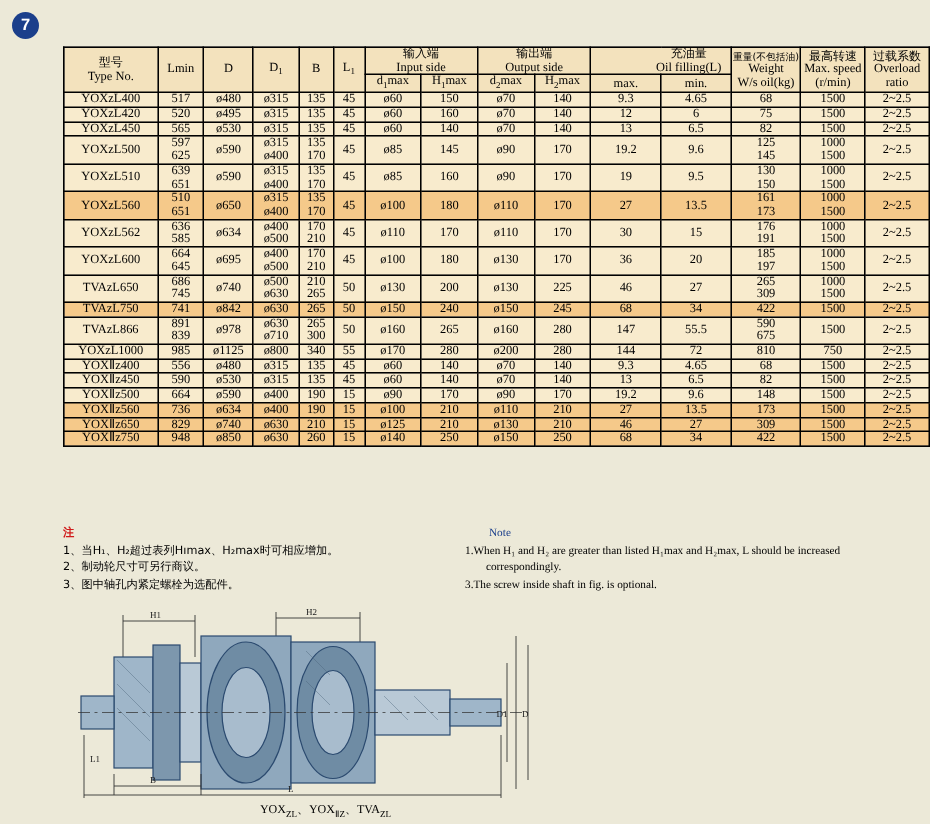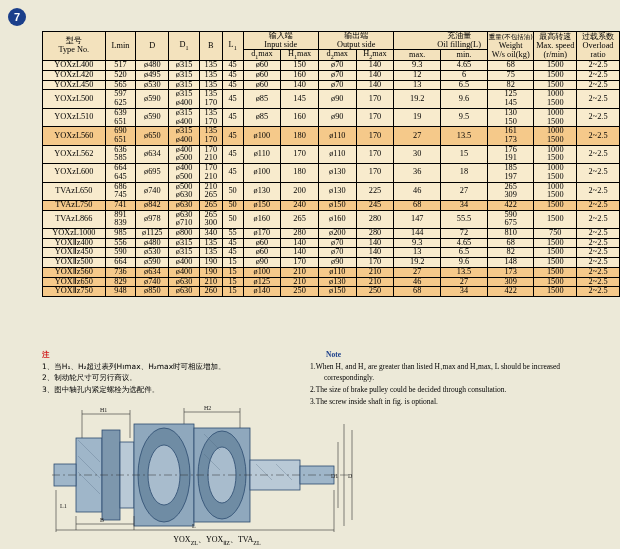--- a/index.html
+++ b/index.html
@@ -53,21 +53,21 @@
   .notes{position:absolute;left:42px;top:349px;width:536px;}
   .note-cn{
     position:absolute;left:0;top:0;width:250px;
     font-family:"DejaVu Sans",sans-serif;font-size:7.5px;line-height:1.55;
   }
   .note-en{
     position:absolute;left:268px;top:0;width:300px;
     font-family:"Liberation Serif",serif;font-size:7.5px;line-height:1.55;
   }
   .note-label{color:#d01a1a;font-weight:bold;}
-  .note-label-en{color:#1b3f8b;font-weight:bold;padding-left:16px;}
+  .note-label-en{color:#1b3f8b;font-weight:normal;padding-left:16px;}
   .note-line{display:block;padding-left:14px;text-indent:-14px;}
 
   
   .fig{
     position:absolute;left:52px;top:404px;width:330px;height:130px;
   }
   .fig svg{display:block;}
   .fig-caption{
     position:absolute;left:52px;top:534px;width:330px;text-align:center;
     font-family:"Liberation Serif",serif;font-size:8px;
@@ -242,21 +242,21 @@
             </td>
             <td class="stk">
               <span>1000</span>
               <span>1500</span>
             </td>
             <td>2~2.5</td>
           </tr>
           <tr>
             <td class="modelcell hl">YOXzL560</td>
             <td class="hl stk">
-              <span>690</span>
+              <span>510</span>
               <span>651</span>
             </td>
             <td class="hl">ø650</td>
             <td class="hl stk">
               <span>ø315</span>
               <span>ø400</span>
             </td>
             <td class="hl stk">
               <span>135</span>
               <span>170</span>
@@ -324,21 +324,21 @@
             <td class="stk">
               <span>170</span>
               <span>210</span>
             </td>
             <td>45</td>
             <td>ø100</td>
             <td>180</td>
             <td>ø130</td>
             <td>170</td>
             <td>36</td>
-            <td>18</td>
+            <td>20</td>
             <td class="stk">
               <span>185</span>
               <span>197</span>
             </td>
             <td class="stk">
               <span>1000</span>
               <span>1500</span>
             </td>
             <td>2~2.5</td>
           </tr>
@@ -546,21 +546,20 @@
   <div class="notes">
     <div class="note-cn">
       <span class="note-label">注</span>
       <span class="note-line">1、当H₁、H₂超过表列Hımax、H₂max时可相应增加。</span>
       <span class="note-line">2、制动轮尺寸可另行商议。</span>
       <span class="note-line">3、图中轴孔内紧定螺栓为选配件。</span>
     </div>
     <div class="note-en">
       <span class="note-label-en">Note</span>
       <span class="note-line">1.When H₁ and H₂ are greater than listed H₁max and H₂max, L should be increased correspondingly.</span>
-      <span class="note-line">2.The size of brake pulley could be decided through consultation.</span>
       <span class="note-line">3.The screw inside shaft in fig. is optional.</span>
     </div>
   </div>
 
   <div class="fig">
     <svg width="330" height="130" viewBox="0 0 330 130">
 
       <g stroke="#333" stroke-width="0.6" fill="none">
         <line x1="30" y1="6" x2="30" y2="40"></line>
         <line x1="78" y1="6" x2="78" y2="34"></line>

